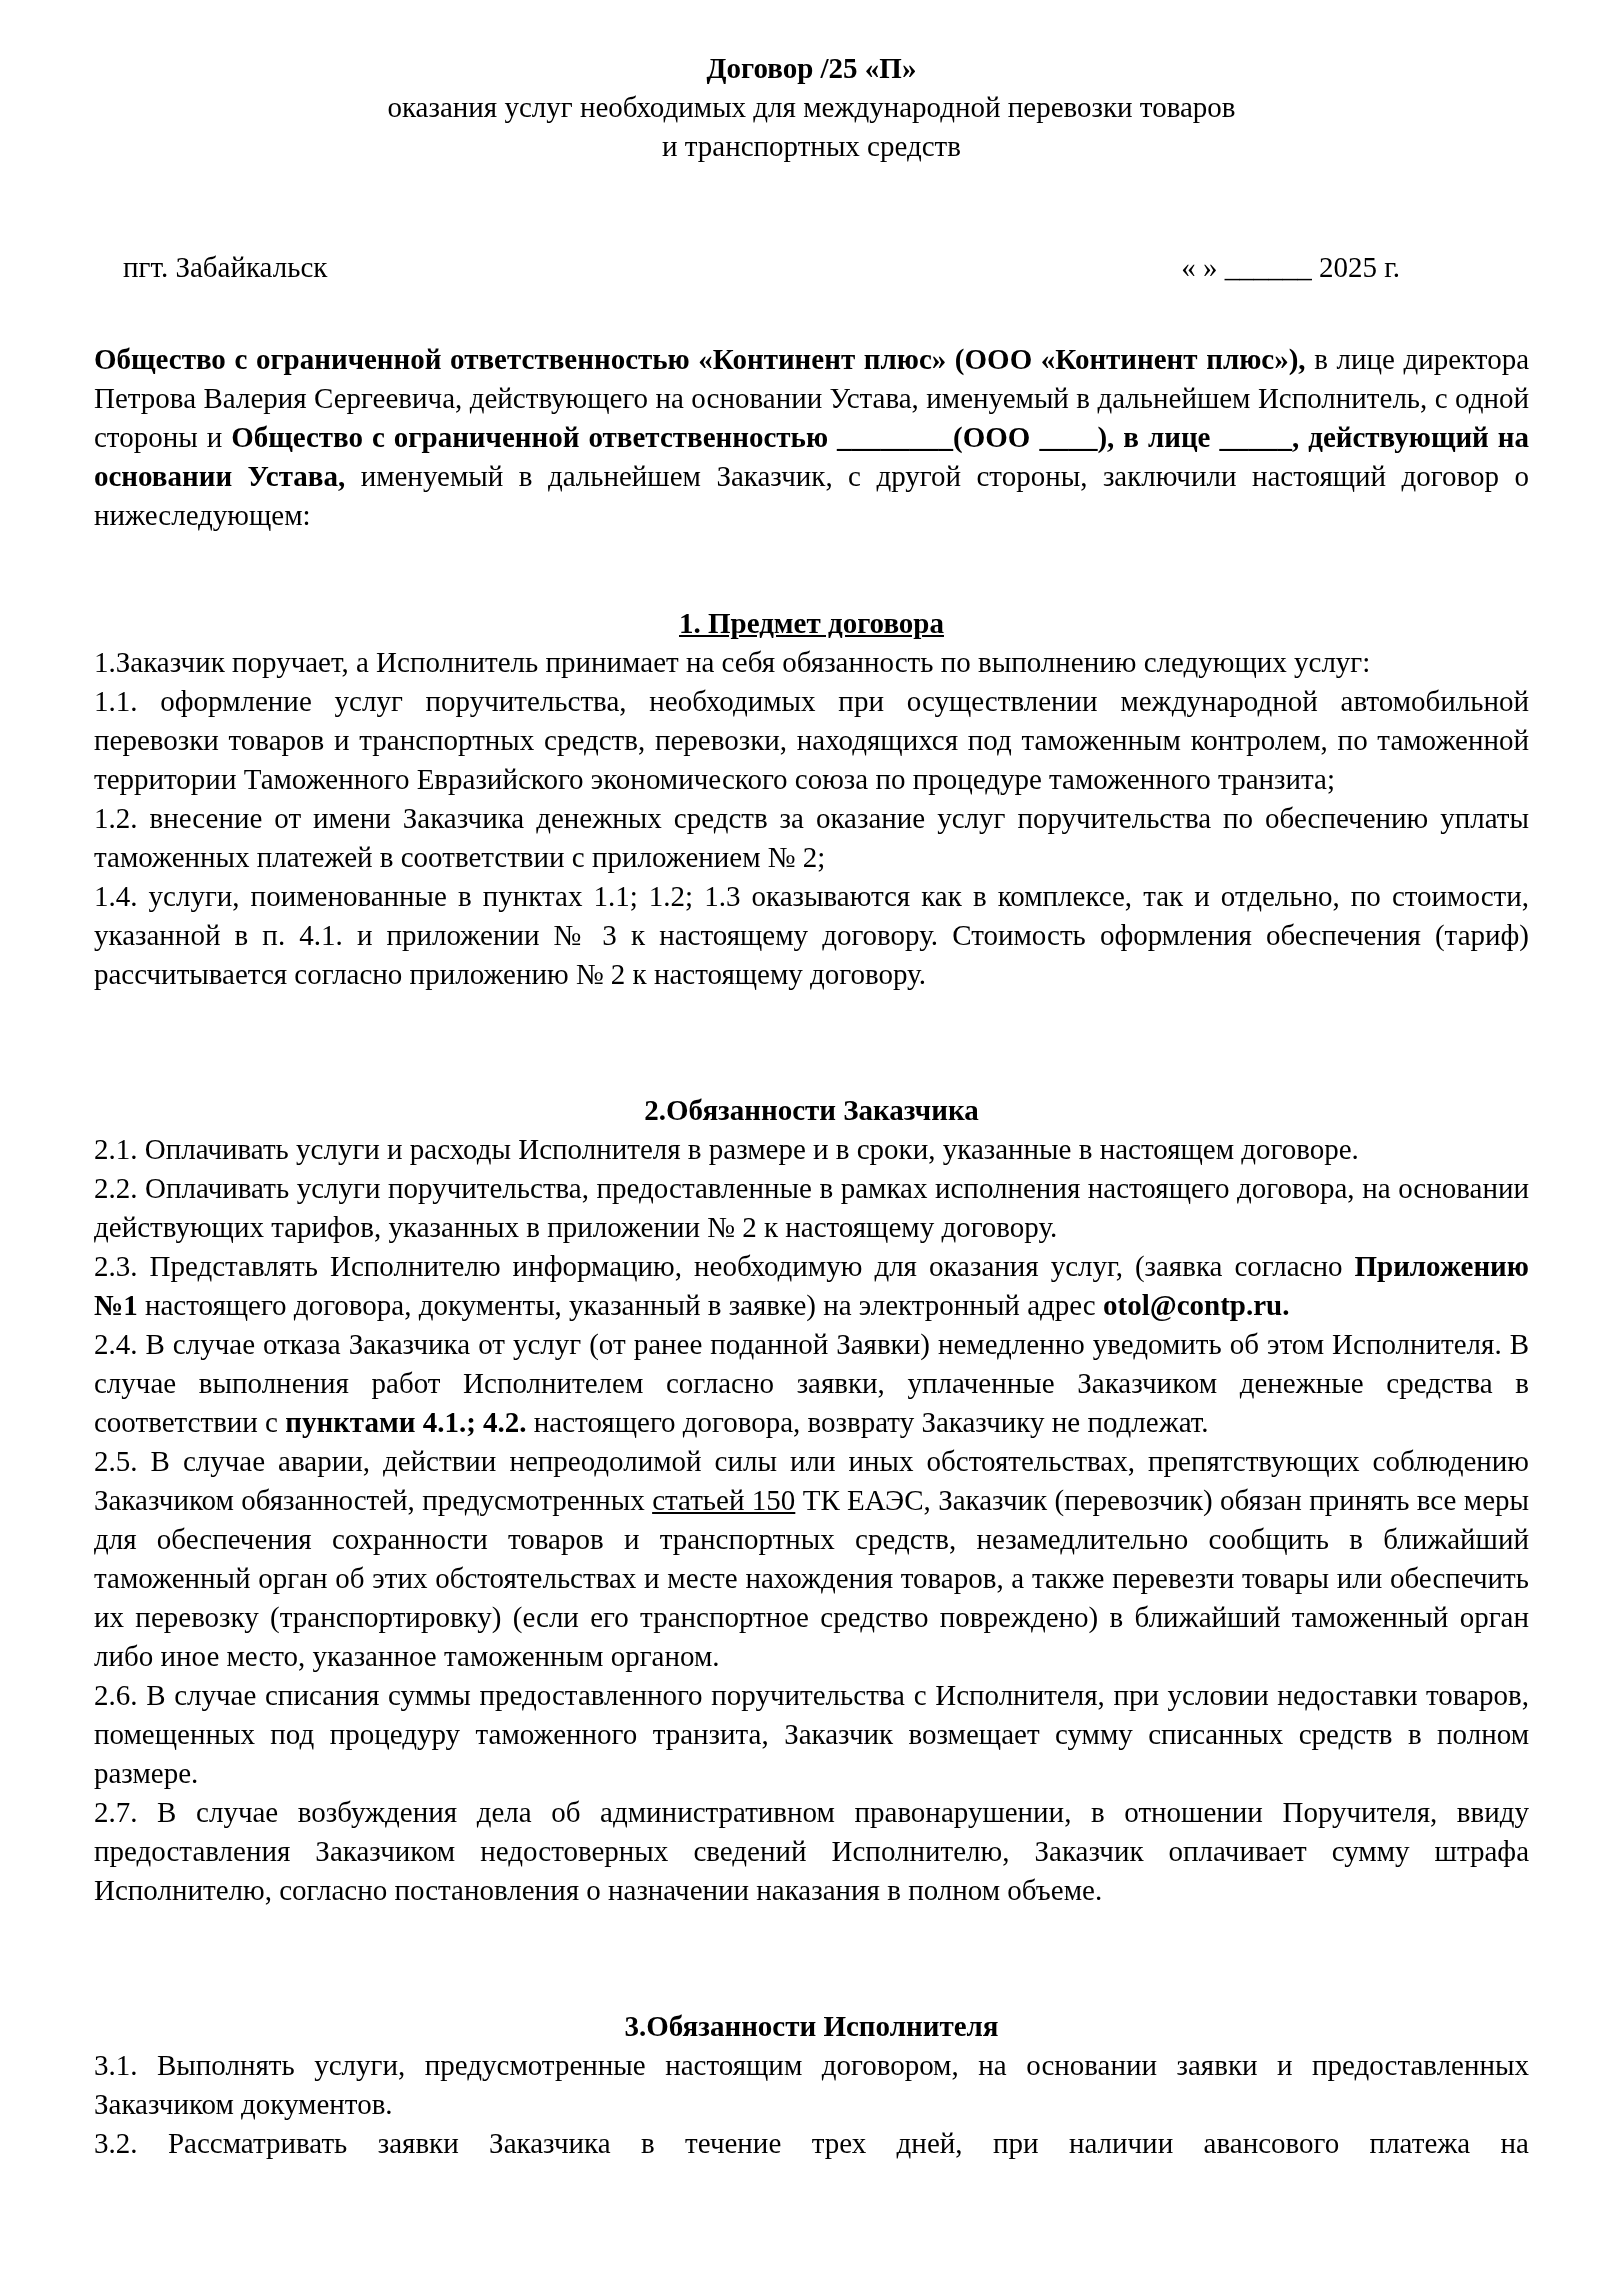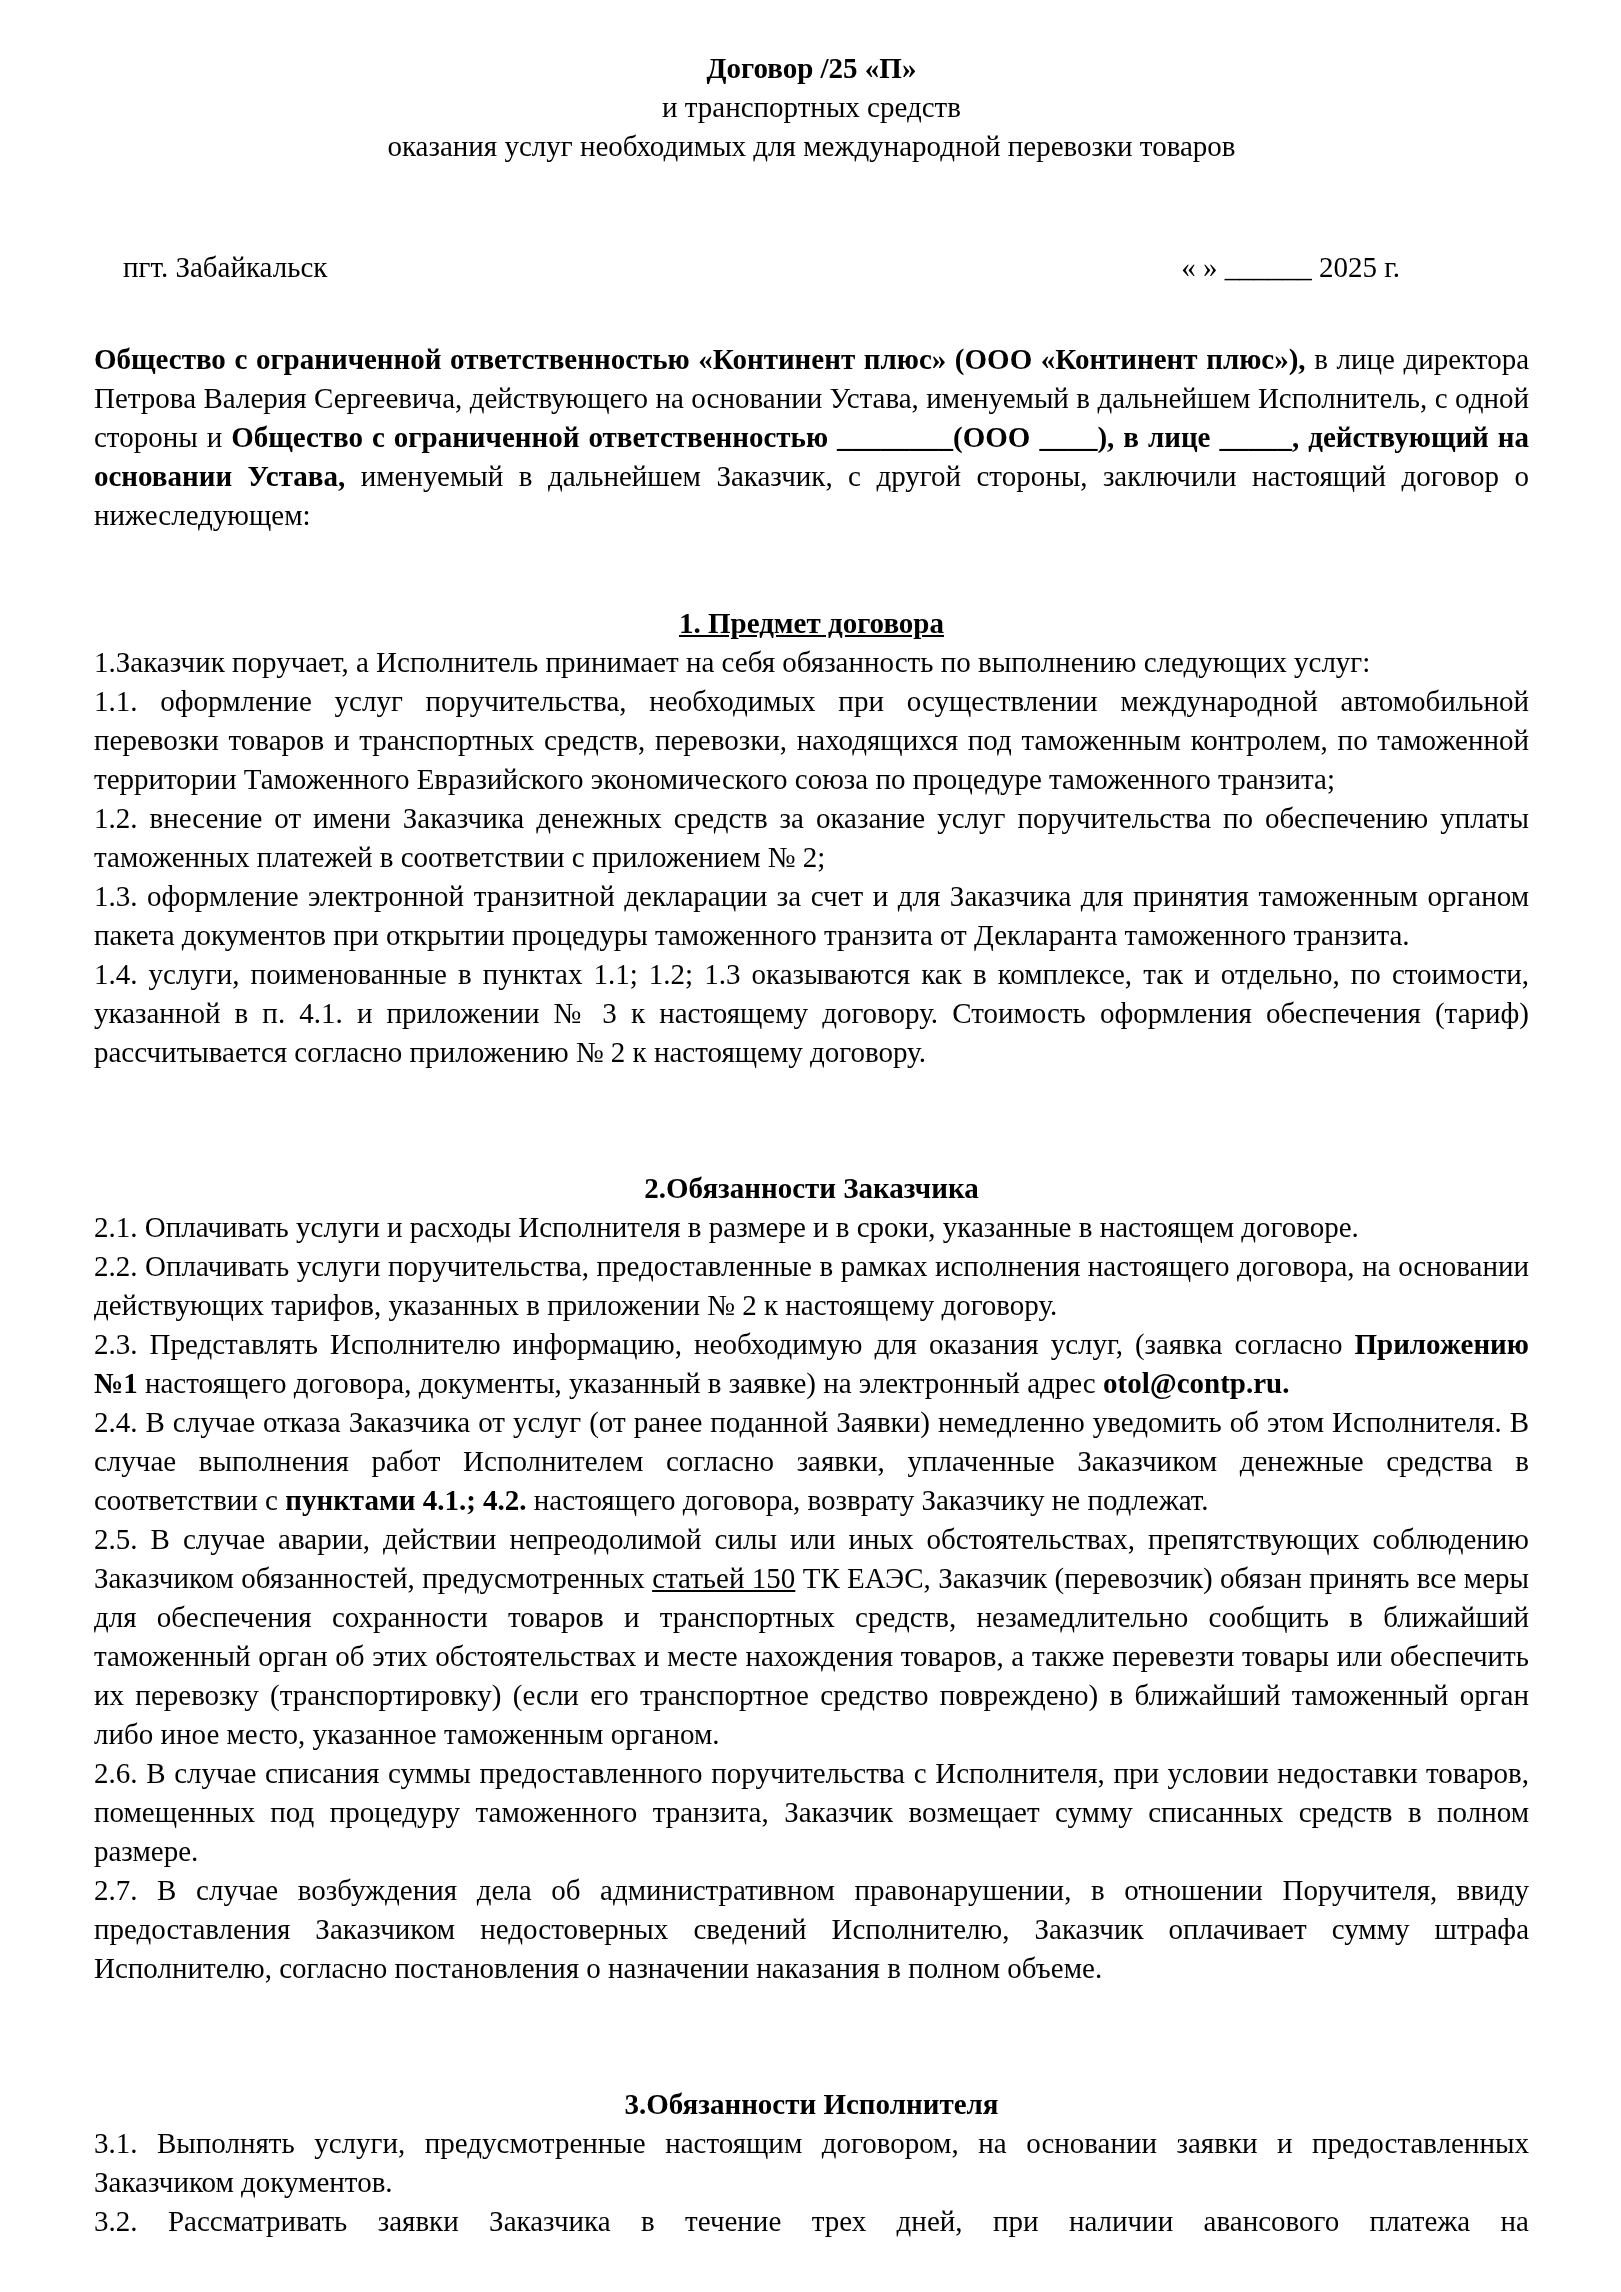--- a/index.html
+++ b/index.html
@@ -44,37 +44,36 @@
   .section-heading.first { margin-top: 69px; text-decoration: underline; }
   .truncated { text-align-last: justify; }
 </style>
 </head>
 <body>
 
 <div class="page">
 
   <div class="title-block">
     <div class="center bold">Договор /25 «П»</div>
+    <div class="center">оказания услуг необходимых для международной перевозки товаров</div>
     <div class="center">и транспортных средств</div>
-    <div class="center">оказания услуг необходимых для международной перевозки товаров</div>
   </div>
 
   <div class="place-date-row">
     <span class="place">пгт. Забайкальск</span>
     <span class="date">« » ______ 2025 г.</span>
   </div>
 
   <p class="para"><span style="font-weight: bold;">Общество с ограниченной ответственностью «Континент плюс» (ООО «Континент плюс»),</span><span> в лице директора Петрова Валерия Сергеевича, действующего на основании Устава, именуемый в дальнейшем Исполнитель, с одной стороны и </span><span style="font-weight: bold;">Общество с ограниченной ответственностью ________(ООО ____), в лице _____, действующий на основании Устава,</span><span> именуемый в дальнейшем Заказчик, с другой стороны, заключили настоящий договор о нижеследующем:</span></p>
 
   <div>
     <div class="section-heading first">1. Предмет договора</div>
     <p class="para"><span>1.Заказчик поручает, а Исполнитель принимает на себя обязанность по выполнению следующих услуг:</span></p>
     <p class="para"><span>1.1. оформление услуг поручительства, необходимых при осуществлении международной автомобильной перевозки товаров и транспортных средств, перевозки, находящихся под таможенным контролем, по таможенной территории Таможенного Евразийского экономического союза по процедуре таможенного транзита;</span></p>
     <p class="para"><span>1.2. внесение от имени Заказчика денежных средств за оказание услуг поручительства по обеспечению уплаты таможенных платежей в соответствии с приложением № 2;</span></p>
-    <p class="para"><span>1.3. оформление электронной транзитной декларации за счет и для Заказчика для принятия таможенным органом пакета документов при открытии процедуры таможенного транзита от Декларанта таможенного транзита.</span></p>
     <p class="para"><span>1.4. услуги, поименованные в пунктах 1.1; 1.2; 1.3 оказываются как в комплексе, так и отдельно, по стоимости, указанной в п. 4.1. и приложении № 3 к настоящему договору. Стоимость оформления обеспечения (тариф) рассчитывается согласно приложению № 2 к настоящему договору.</span></p>
   </div>
 
   <div>
     <div class="section-heading">2.Обязанности Заказчика</div>
     <p class="para"><span>2.1. Оплачивать услуги и расходы Исполнителя в размере и в сроки, указанные в настоящем договоре.</span></p>
     <p class="para"><span>2.2. Оплачивать услуги поручительства, предоставленные в рамках исполнения настоящего договора, на основании действующих тарифов, указанных в приложении № 2 к настоящему договору.</span></p>
     <p class="para"><span>2.3. Представлять Исполнителю информацию, необходимую для оказания услуг, (заявка согласно </span><span style="font-weight: bold;">Приложению №1</span><span> настоящего договора, документы, указанный в заявке) на электронный адрес </span><span style="font-weight: bold;">otol@contp.ru.</span></p>
     <p class="para"><span>2.4. В случае отказа Заказчика от услуг (от ранее поданной Заявки) немедленно уведомить об этом Исполнителя. В случае выполнения работ Исполнителем согласно заявки, уплаченные Заказчиком денежные средства в соответствии с </span><span style="font-weight: bold;">пунктами 4.1.; 4.2.</span><span> настоящего договора, возврату Заказчику не подлежат.</span></p>
     <p class="para"><span>2.5. В случае аварии, действии непреодолимой силы или иных обстоятельствах, препятствующих соблюдению Заказчиком обязанностей, предусмотренных </span><span style="text-decoration: underline;">статьей 150</span><span> ТК ЕАЭС, Заказчик (перевозчик) обязан принять все меры для обеспечения сохранности товаров и транспортных средств, незамедлительно сообщить в ближайший таможенный орган об этих обстоятельствах и месте нахождения товаров, а также перевезти товары или обеспечить их перевозку (транспортировку) (если его транспортное средство повреждено) в ближайший таможенный орган либо иное место, указанное таможенным органом.</span></p>

